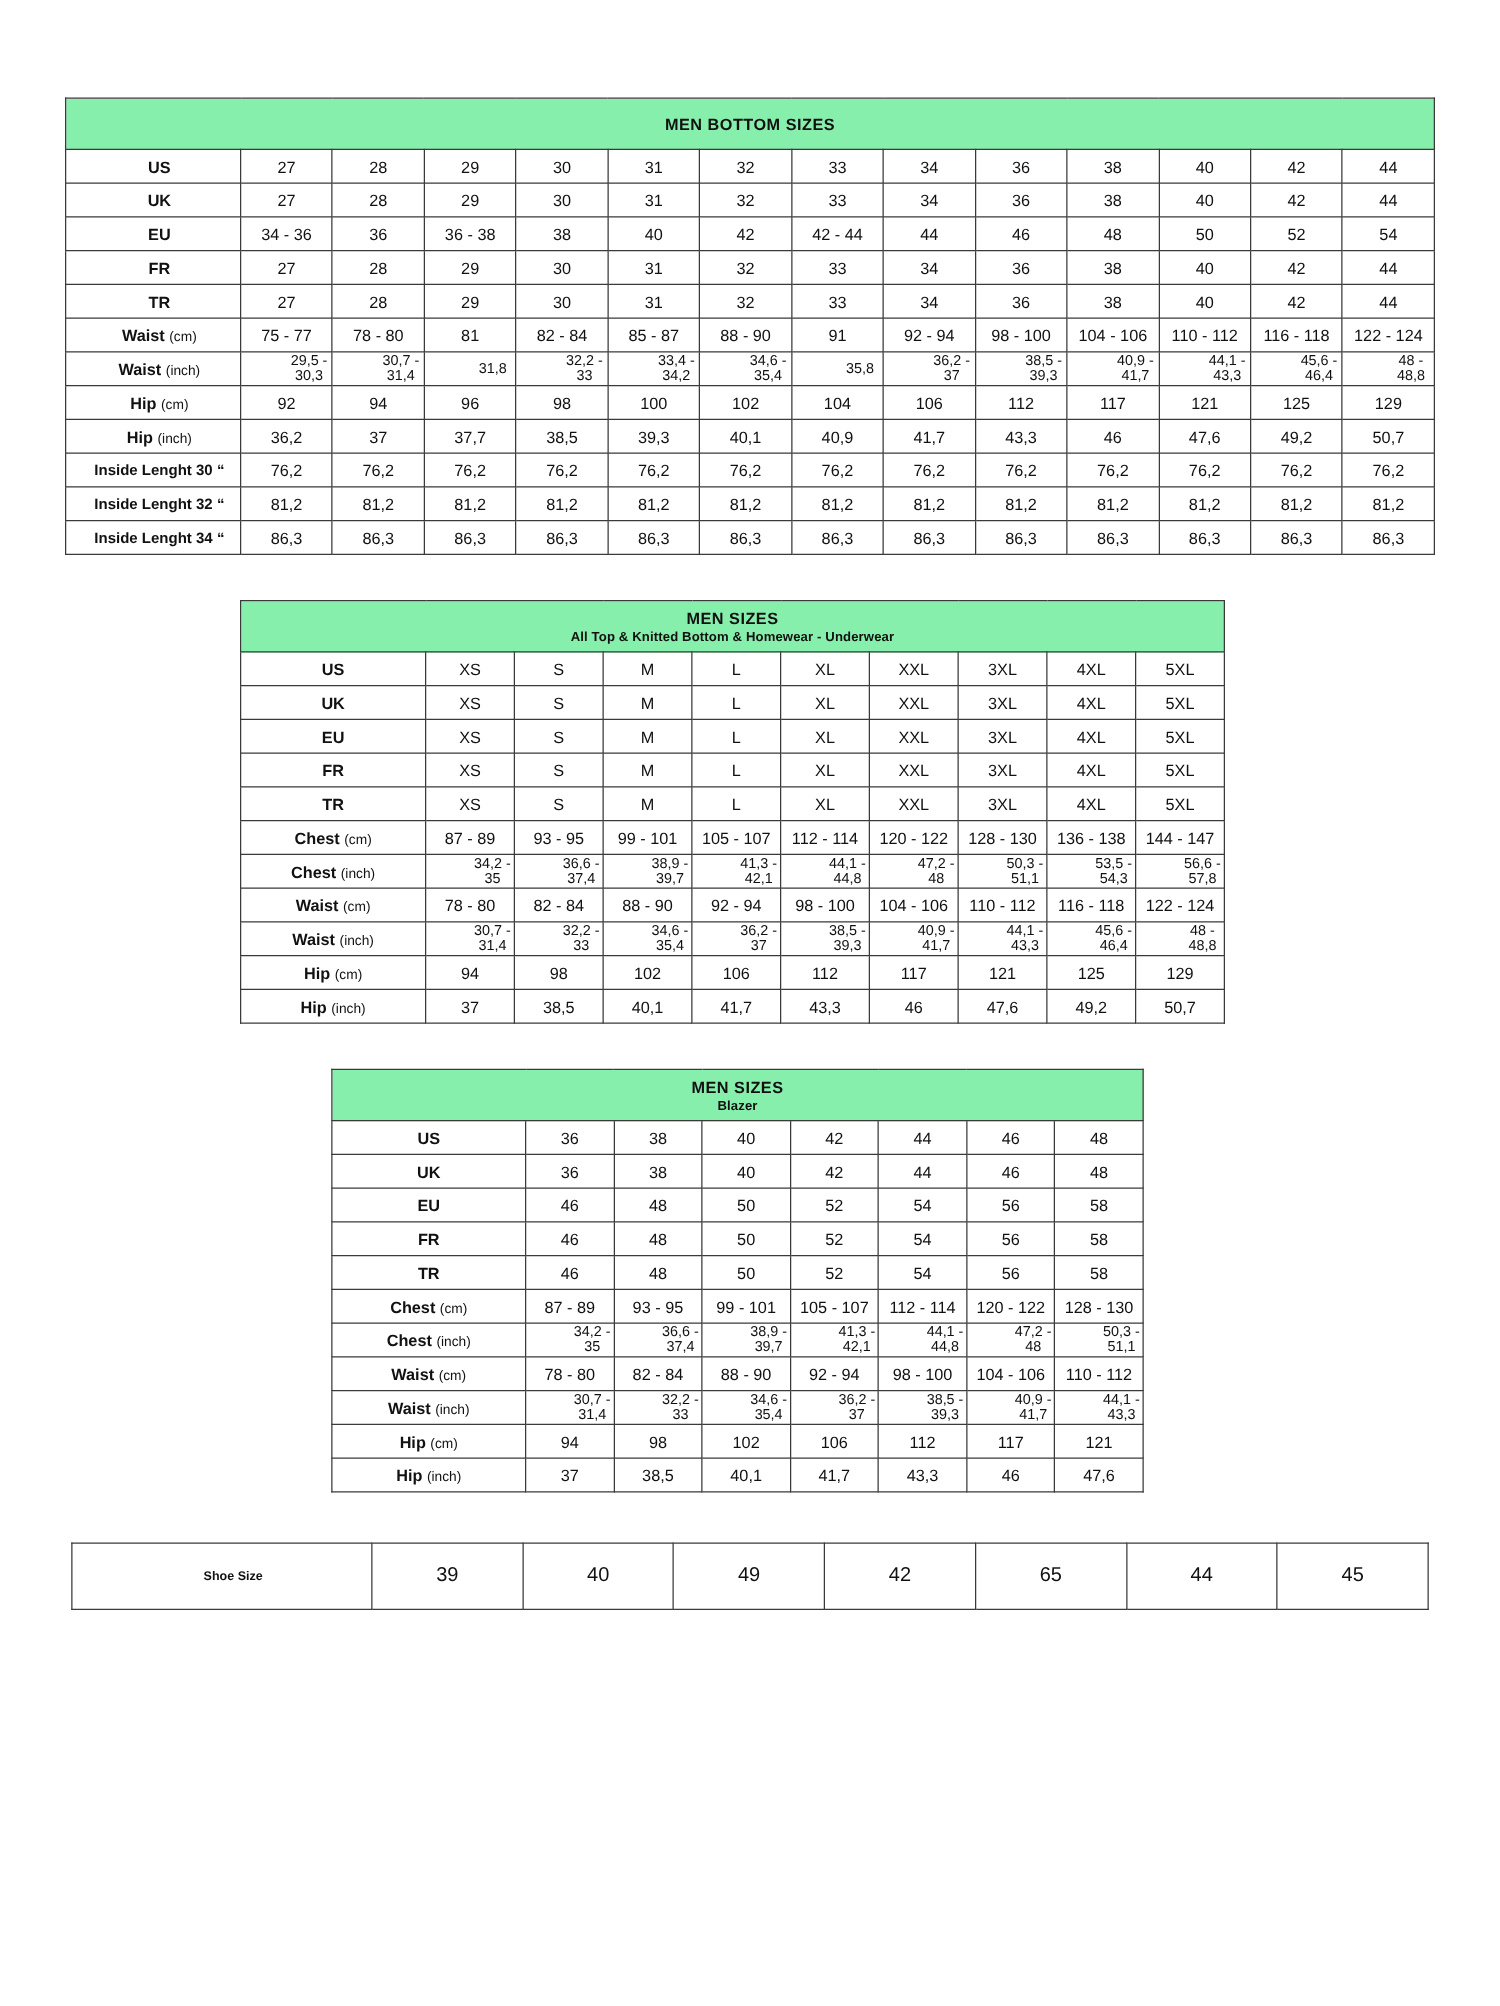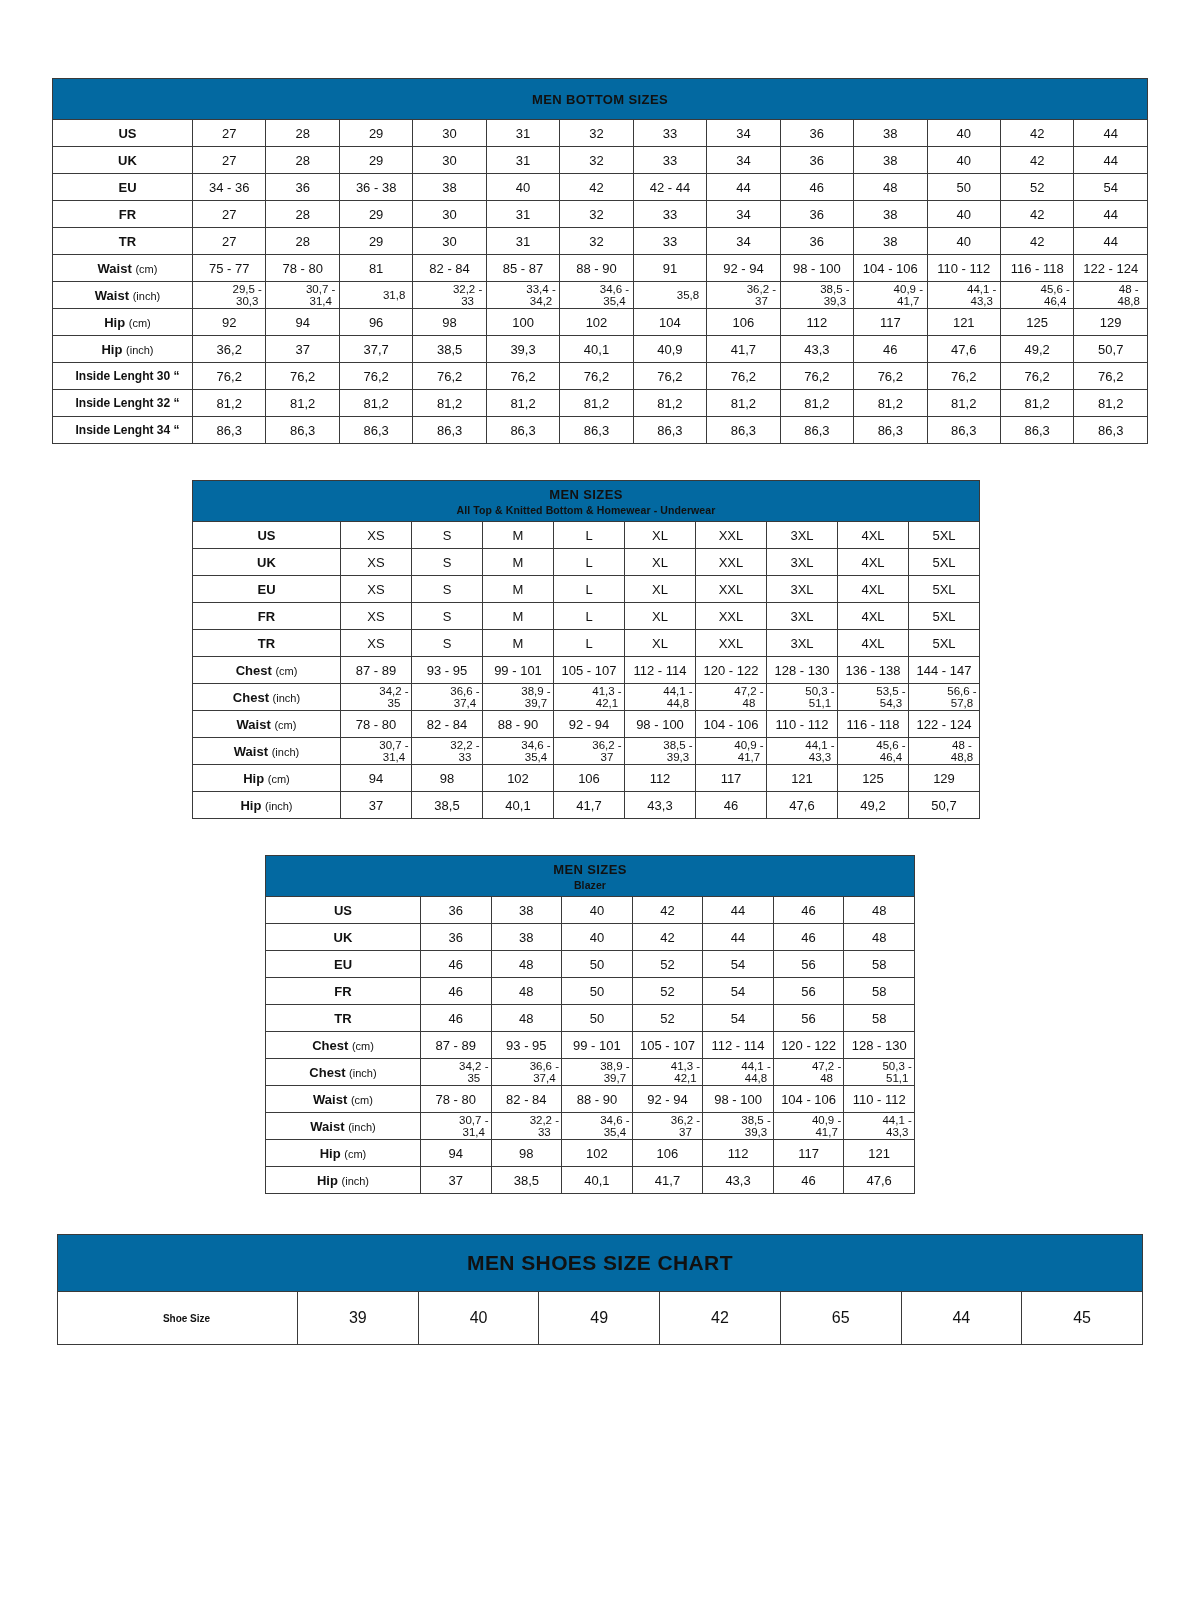--- a/index.html
+++ b/index.html
@@ -27,21 +27,21 @@
   }
   table.chart td, table.chart th {
     border: 1px solid #3a3a3a;
     text-align: center;
     vertical-align: middle;
     font-size: 13px;
     color: #111;
     padding: 0;
   }
   .title-cell {
-    background: #0369a1;
+    background: #86efac;
     font-weight: bold;
     font-size: 19px;
     letter-spacing: 0.4px;
     height: 40px;
     padding: 4px 0;
   }
   .title-cell .sub {
     display: block;
     font-size: 10.5px;
     font-weight: bold;
@@ -574,23 +574,20 @@
     </tbody>
   </table>
 
   <table class="chart" id="t4">
     <colgroup>
       <col class="lbl">
       <col span="7">
     </colgroup>
     <tbody>
       <tr>
-        <td class="title-cell" colspan="8">MEN SHOES SIZE CHART</td>
-      </tr>
-      <tr>
         <td class="rowlabel">Shoe Size</td>
         <td class="hdr">39</td>
         <td class="hdr">40</td>
         <td class="hdr">49</td>
         <td class="hdr">42</td>
         <td class="hdr">65</td>
         <td class="hdr">44</td>
         <td class="hdr">45</td>
       </tr>
     </tbody>

